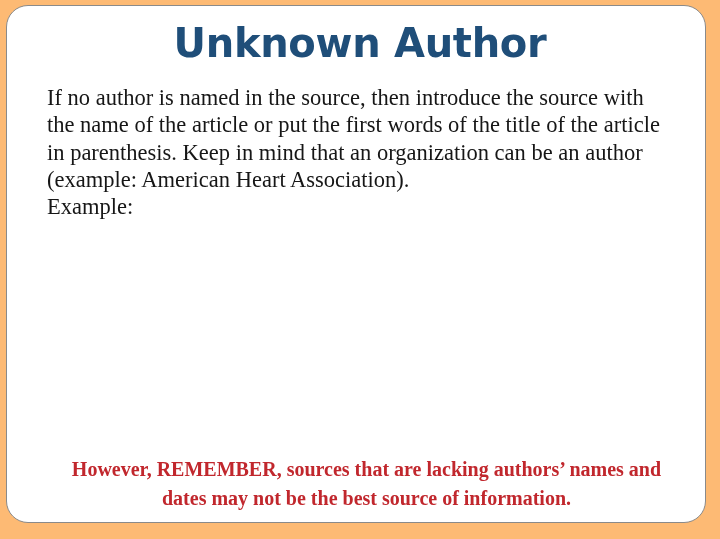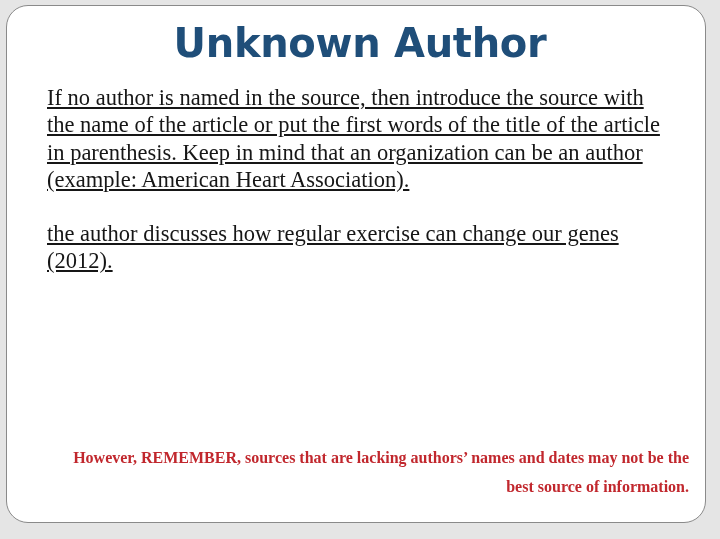--- a/index.html
+++ b/index.html
@@ -13,21 +13,21 @@
     overflow: hidden;
     font-family: "Liberation Serif", "DejaVu Serif", serif;
   }
 
   #slide {
     position: absolute;
     left: 0;
     top: 0;
     width: 720px;
     height: 539px;
-    background: #e5e5e5;
+    background: #fdba74;
   }
 
   
   #slide-frame {
     position: absolute;
     left: 6px;
     top: 5px;
     width: 700px;
     height: 518px;
     box-sizing: border-box;
@@ -58,63 +58,62 @@
     width: 625px;
   }
 
   .para {
     font-family: "Liberation Serif", "DejaVu Serif", serif;
     font-size: 22.5px;
     line-height: 27.3px;
     color: #161616;
     margin: 0;
     text-align: left;
-    text-decoration: underline;
   }
 
   .spacer-line {
     height: 27px;
   }
 
   #warning-block {
     position: absolute;
     left: 44px;
     top: 443px;
     width: 645px;
   }
 
   #warning-text {
     font-family: "Liberation Serif", "DejaVu Serif", serif;
     font-weight: bold;
-    font-size: 16px;
+    font-size: 20px;
     line-height: 29px;
     color: #c1272d;
-    margin: 0;
-    text-align: right;
+    margin: 12px;
+    text-align: center;
   }
 </style>
 </head>
 <body>
 
 <div id="slide">
 
   <div id="slide-frame"></div>
 
   <div id="slide-title">Unknown Author</div>
 
   <div id="body-block">
 
     <p class="para">If no author is named in the source, then introduce the source with the name of the article or put the first words of the title of the article in parenthesis. Keep in mind that an organization can be an author (example: American Heart Association).</p>
 
+    <p class="para">Example:</p>
 
 
     <div class="spacer-line"></div>
 
 
-    <p class="para">the author discusses how regular exercise can change our genes (2012).</p>
 
   </div>
 
   <div id="warning-block">
     <p id="warning-text">However, REMEMBER, sources that are lacking authors’ names and dates may not be the best source of information.</p>
   </div>
 
 </div>
 
 </body></html>

